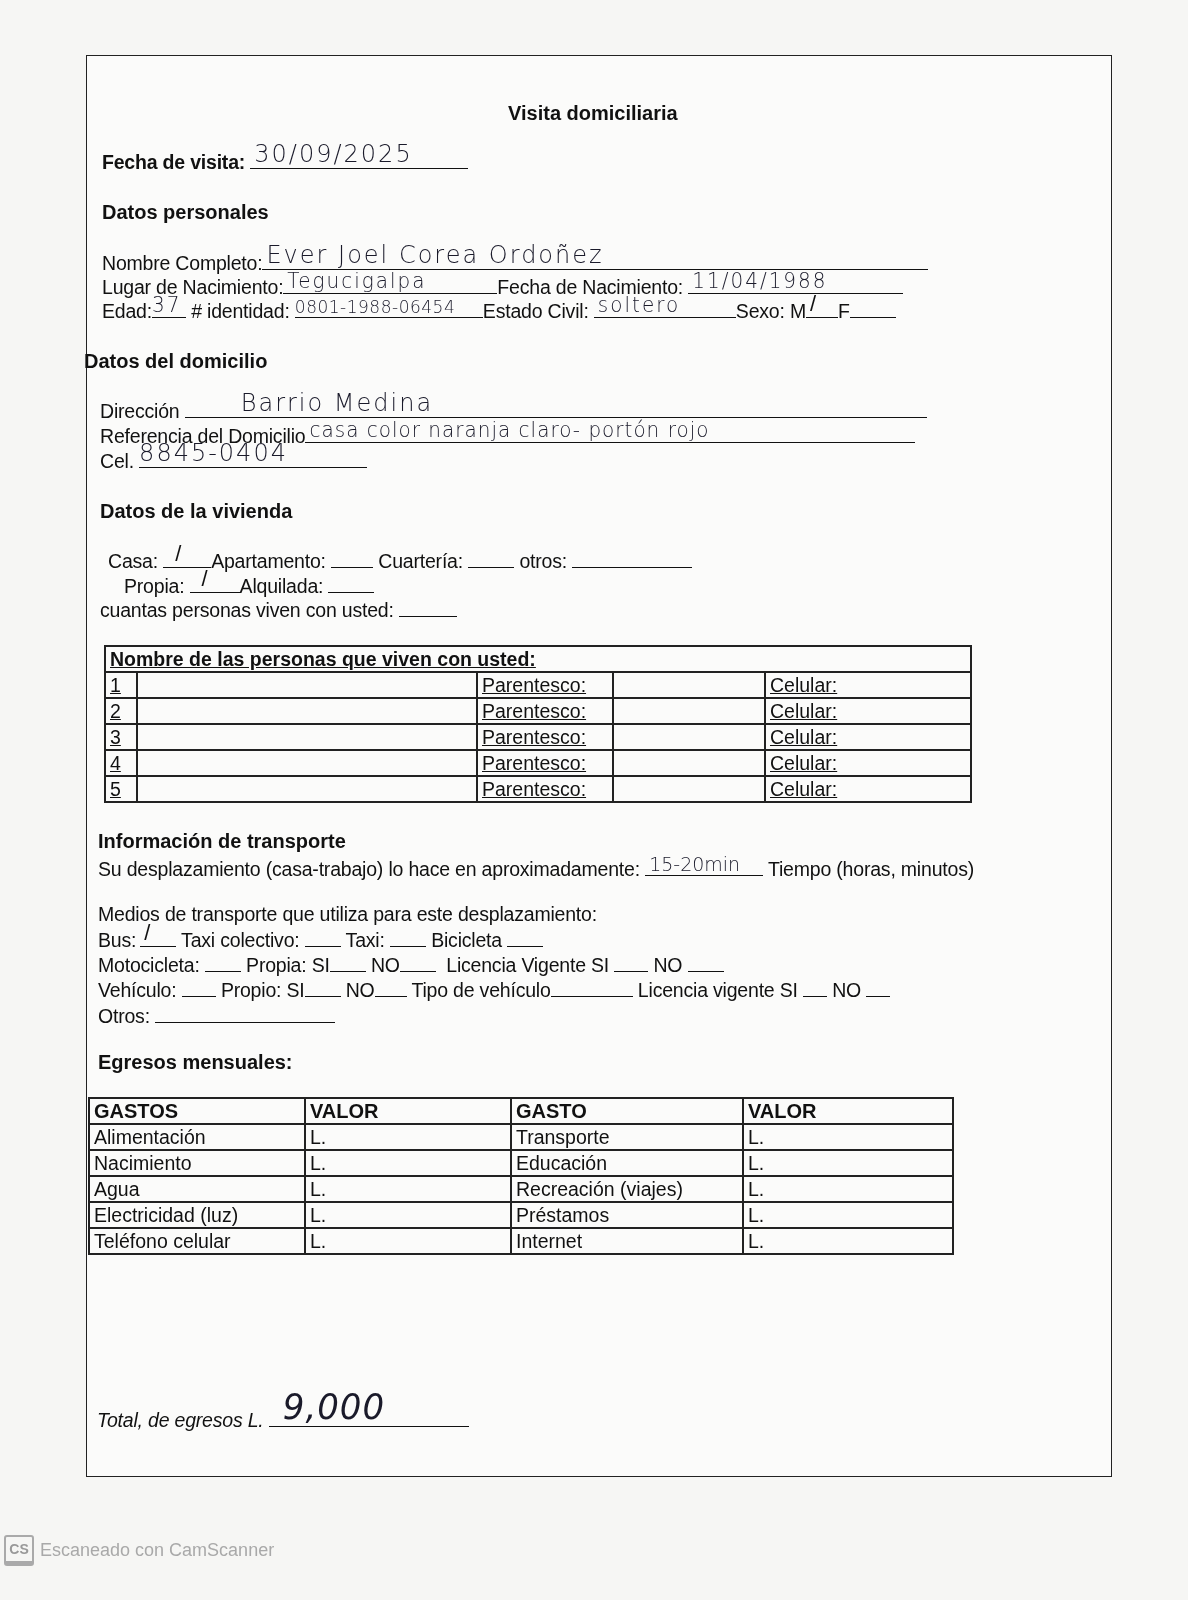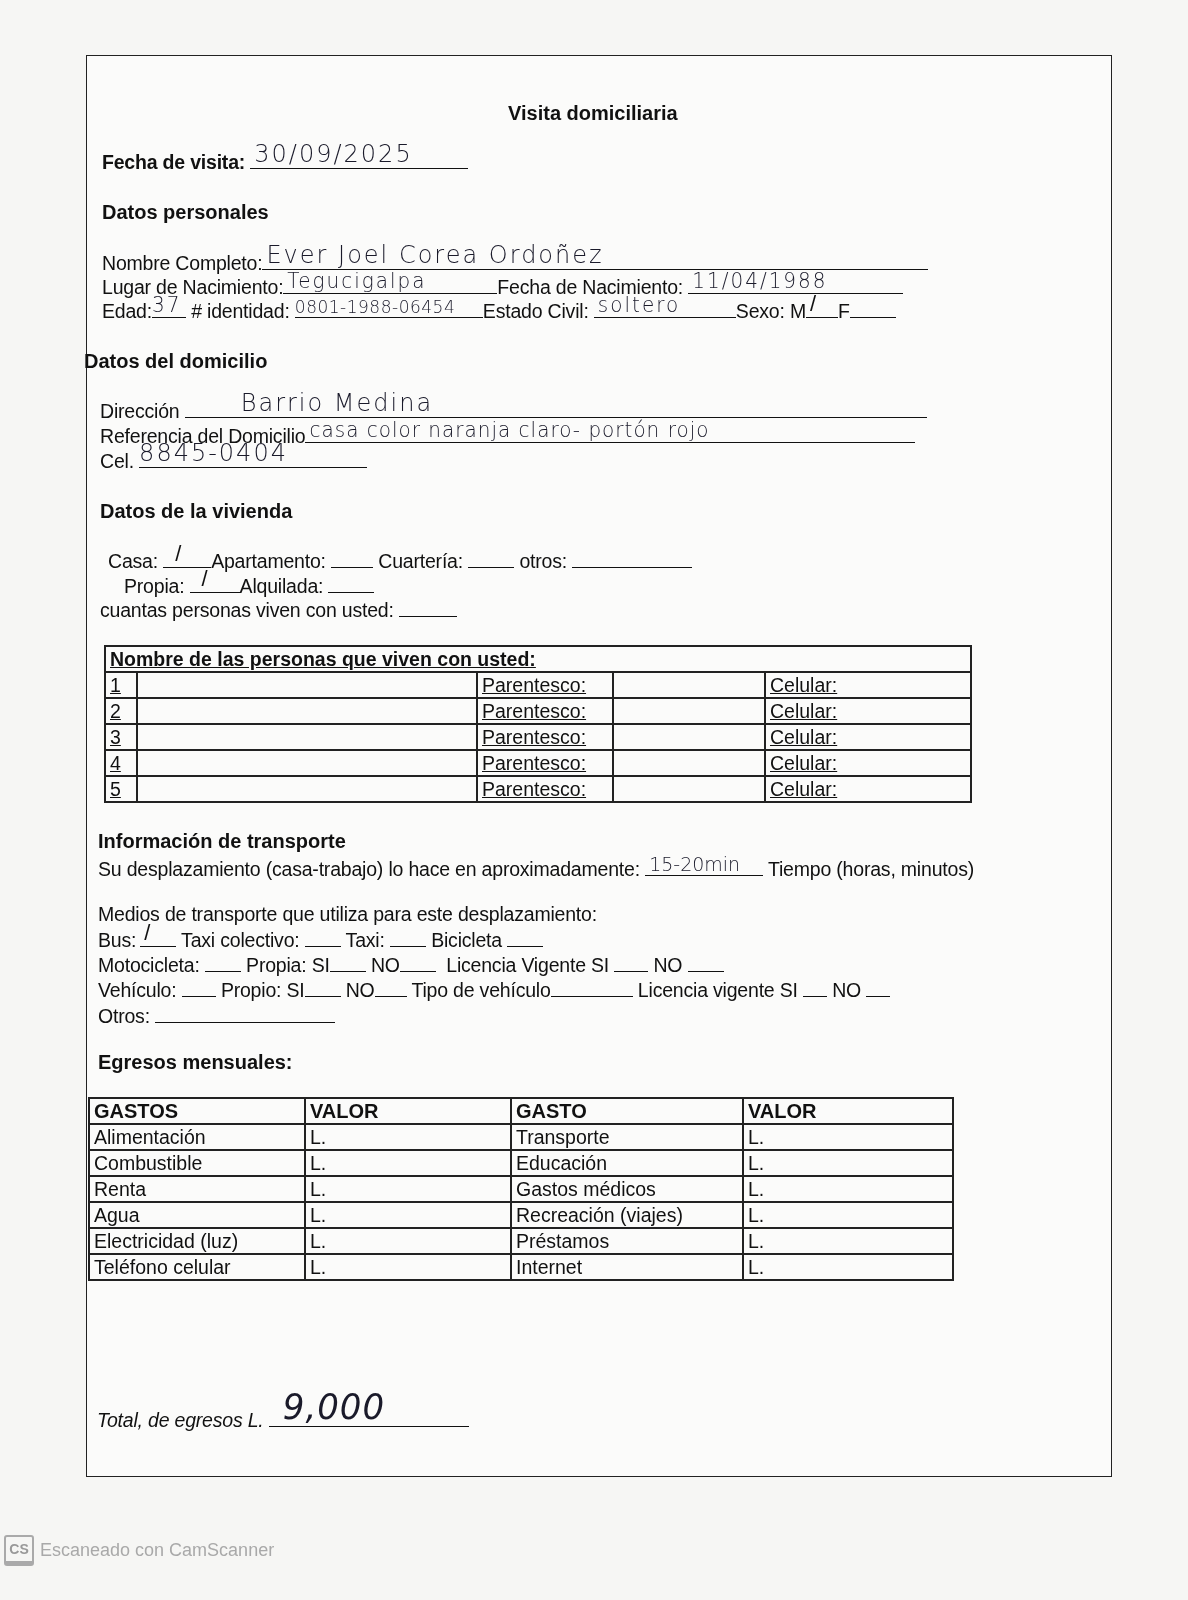--- a/index.html
+++ b/index.html
@@ -214,29 +214,23 @@
     <td class="h" style="width:222px;">GASTO</td>
     <td class="h">VALOR</td>
   </tr>
   <tr>
     <td>Alimentación</td>
     <td>L.</td>
     <td>Transporte</td>
     <td>L.</td>
   </tr>
   <tr>
-    <td>Combustible</td>
+    <td>Nacimiento</td>
     <td>L.</td>
     <td>Educación</td>
-    <td>L.</td>
-  </tr>
-  <tr>
-    <td>Renta</td>
-    <td>L.</td>
-    <td>Gastos médicos</td>
     <td>L.</td>
   </tr>
   <tr>
     <td>Agua</td>
     <td>L.</td>
     <td>Recreación (viajes)</td>
     <td>L.</td>
   </tr>
   <tr>
     <td>Electricidad (luz)</td>

